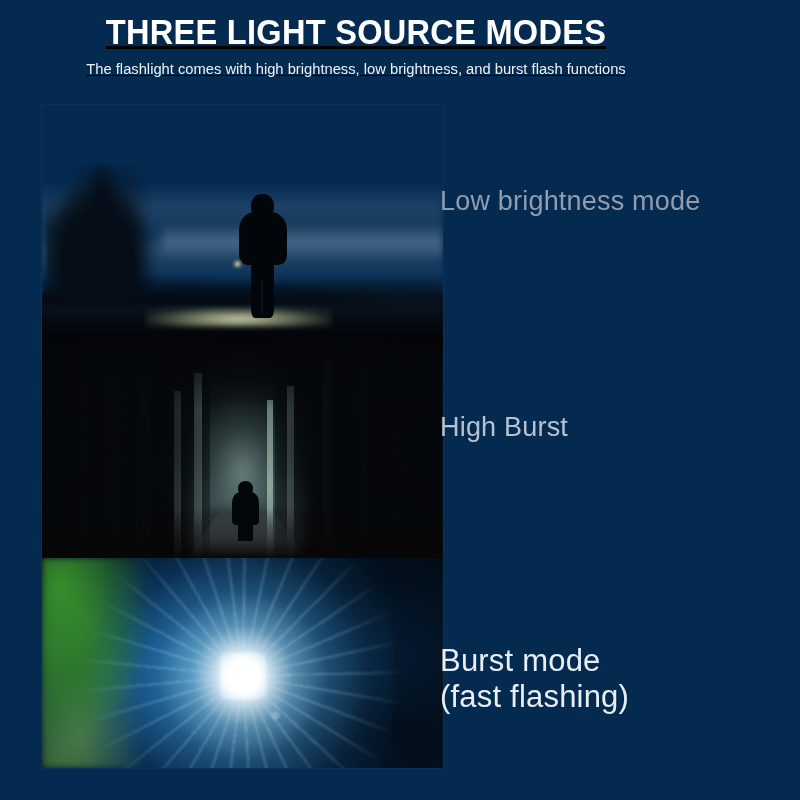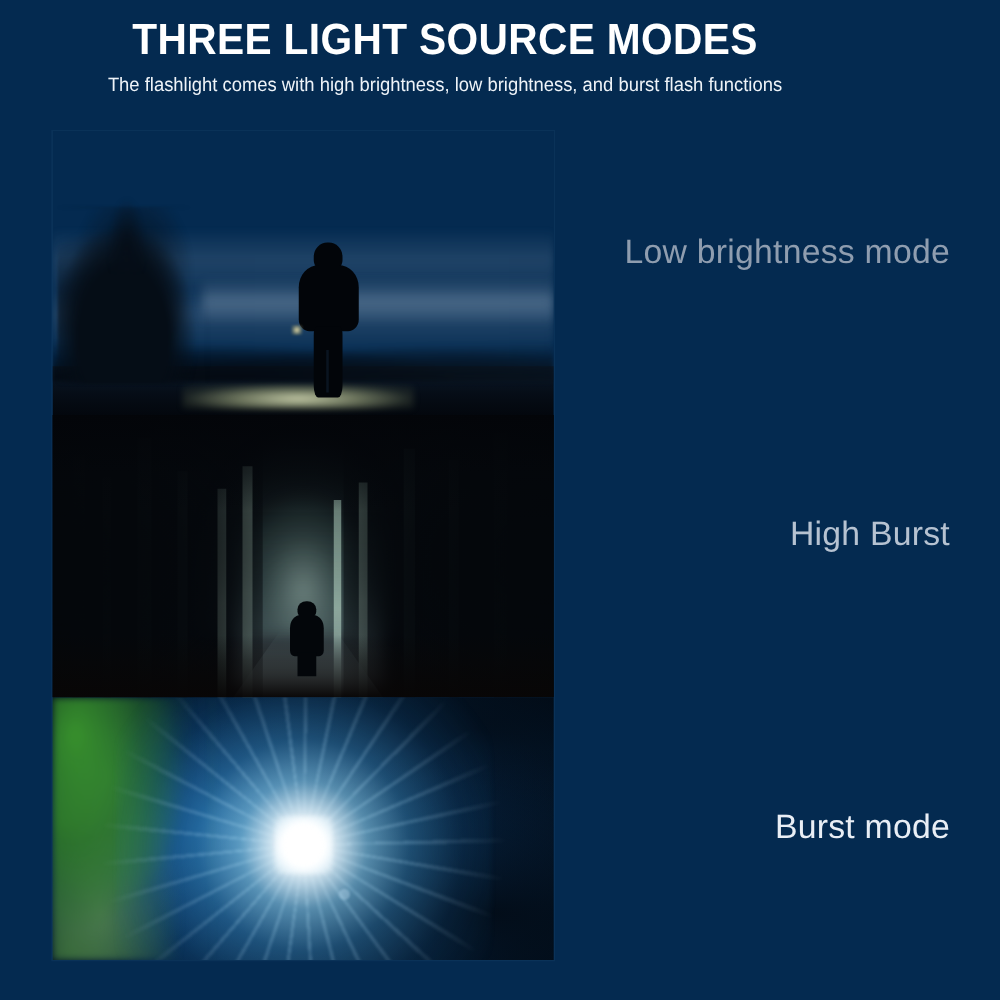--- a/index.html
+++ b/index.html
@@ -16,20 +16,21 @@
   }
 
   
   .header {
     position: absolute;
     top: 0;
     left: 0;
     width: 712px;
     height: 95px;
     text-align: center;
+    text-decoration: underline;
   }
   .title {
     margin: 0;
     padding-top: 11px;
     font-size: 35px;
     font-weight: bold;
     letter-spacing: 0.3px;
     color: #ffffff;
     line-height: 42px;
     transform: scaleX(0.93);
@@ -285,40 +286,40 @@
     width: 9px; height: 9px;
     border-radius: 50%;
     background: rgba(200,230,250,.35);
     filter: blur(1px);
   }
 
   
   .label {
     position: absolute;
     right: 40px;
-    text-align: right;
+    text-align: left;
     white-space: nowrap;
     font-weight: 400;
     letter-spacing: .2px;
   }
   #label-low {
     top: 186px;
     font-size: 27px;
     color: #8f9daf;
     width: 320px;
   }
   #label-high {
     top: 412px;
     font-size: 27px;
     color: #b6c2d1;
     width: 320px;
   }
   #label-burst {
     top: 643px;
-    font-size: 27px;
+    font-size: 31px;
     color: #e9eef5;
     width: 320px;
     line-height: 36px;
     white-space: normal;
   }
 </style>
 </head>
 <body>
 
 <div class="header">
@@ -384,13 +385,14 @@
   </div>
 
 </div>
 
 <div class="label" id="label-low">Low brightness mode</div>
 
 <div class="label" id="label-high">High Burst</div>
 
 <div class="label" id="label-burst">
   <span>Burst mode</span><br>
+  <span>(fast flashing)</span>
 </div>
 
 </body></html>

